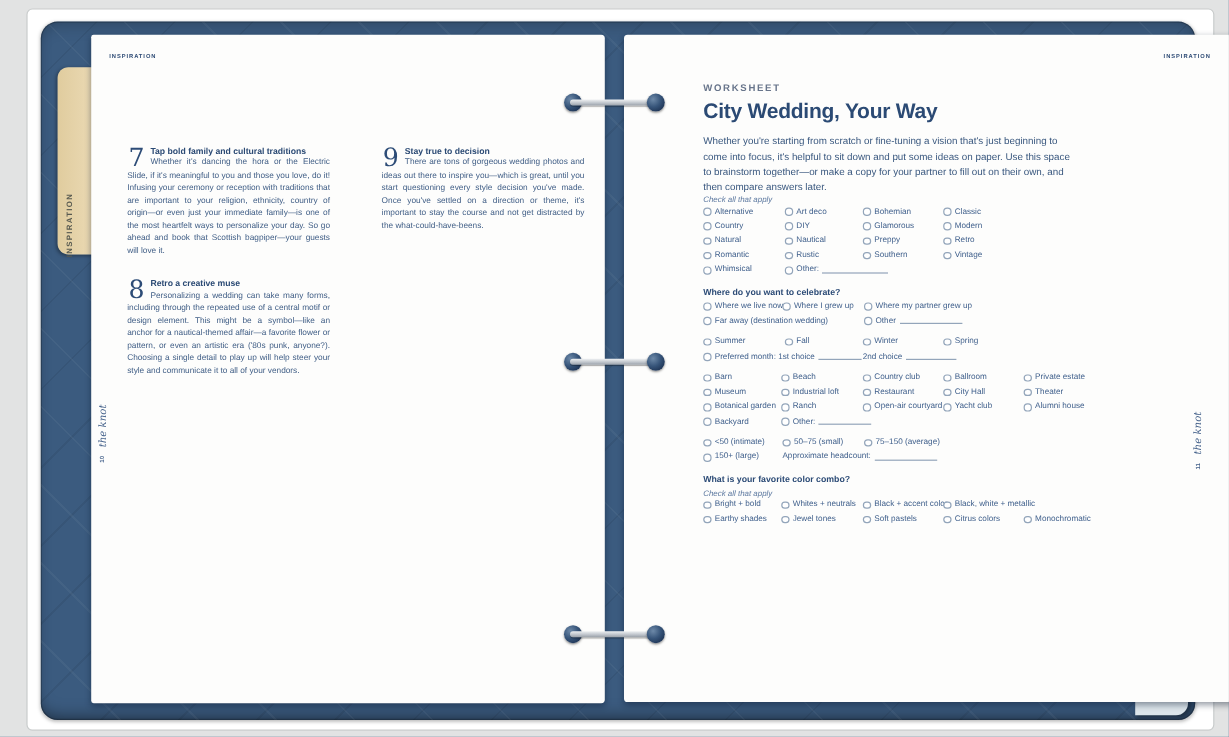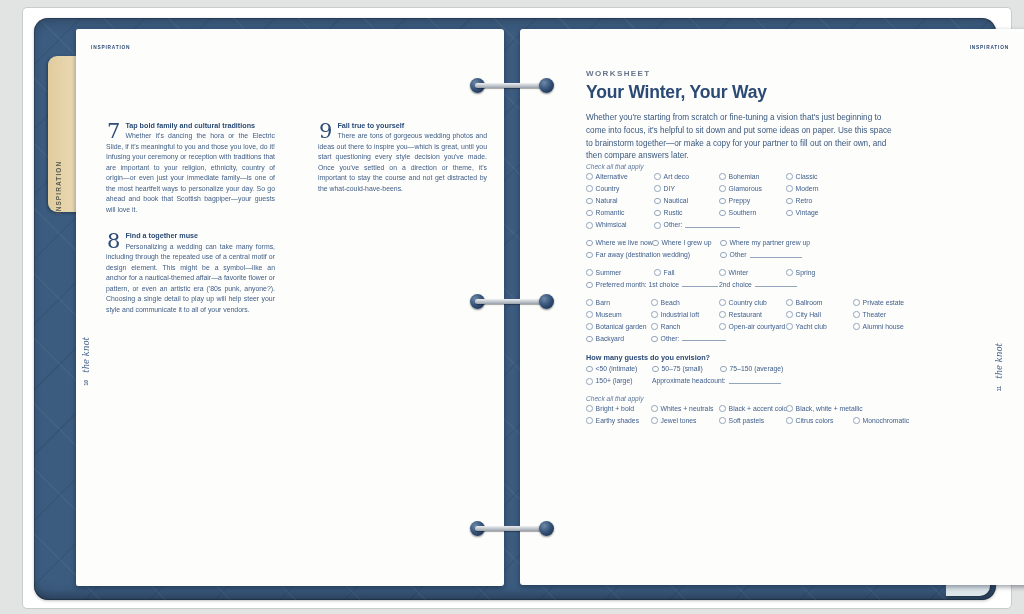--- a/index.html
+++ b/index.html
@@ -122,45 +122,45 @@
 
       <div class="tips">
         <div class="tip-col">
           <div class="tip">
             <span class="tip-num">7</span>
             <span class="tip-title">Tap bold family and cultural traditions</span>
             <span class="tip-body">Whether it's dancing the hora or the Electric Slide, if it's meaningful to you and those you love, do it! Infusing your ceremony or reception with traditions that are important to your religion, ethnicity, country of origin—or even just your immediate family—is one of the most heartfelt ways to personalize your day. So go ahead and book that Scottish bagpiper—your guests will love it.</span>
           </div>
           <div class="tip">
             <span class="tip-num">8</span>
-            <span class="tip-title">Find a together muse</span>
+            <span class="tip-title">Retro a creative muse</span>
             <span class="tip-body">Personalizing a wedding can take many forms, including through the repeated use of a central motif or design element. This might be a symbol—like an anchor for a nautical-themed affair—a favorite flower or pattern, or even an artistic era ('80s punk, anyone?). Choosing a single detail to play up will help steer your style and communicate it to all of your vendors.</span>
           </div>
         </div>
         <div class="tip-col">
           <div class="tip">
             <span class="tip-num">9</span>
-            <span class="tip-title">Fall true to yourself</span>
+            <span class="tip-title">Stay true to decision</span>
             <span class="tip-body">There are tons of gorgeous wedding photos and ideas out there to inspire you—which is great, until you start questioning every style decision you've made. Once you've settled on a direction or theme, it's important to stay the course and not get distracted by the what-could-have-beens.</span>
           </div>
         </div>
       </div>
 
       <div class="footer footer-left">
         <span class="brand">the knot</span>
         <span class="pagenum">10</span>
       </div>
     </div>
 
     <div class="page page-right">
       <div class="rp-header">INSPIRATION</div>
 
       <div class="rp-content">
         <div class="eyebrow">WORKSHEET</div>
-        <div class="ws-title">Your Winter, Your Way</div>
+        <div class="ws-title">City Wedding, Your Way</div>
         <div class="intro">Whether you're starting from scratch or fine-tuning a vision that's just beginning to come into focus, it's helpful to sit down and put some ideas on paper. Use this space to brainstorm together—or make a copy for your partner to fill out on their own, and then compare answers later.</div>
         <div id="questions">
             <div class="question">
               <div class="q-note">Check all that apply</div>
               <div class="opt-grid cols-4">
                 <div class="opt">
                   <span class="cb"></span>
                   <span>Alternative</span>
                 </div>
                 <div class="opt">
@@ -228,20 +228,21 @@
                   <span>Whimsical</span>
                 </div>
                 <div class="opt" style="grid-column: span 2;">
                   <span class="cb"></span>
                   <span>Other:</span>
                   <span class="w-line" style="width: 55px;"></span>
                 </div>
               </div>
             </div>
             <div class="question">
+              <div class="q-heading">Where do you want to celebrate?</div>
               <div class="opt-grid cols-3">
                 <div class="opt">
                   <span class="cb"></span>
                   <span>Where we live now</span>
                 </div>
                 <div class="opt">
                   <span class="cb"></span>
                   <span>Where I grew up</span>
                 </div>
                 <div class="opt">
@@ -355,21 +356,20 @@
                   <span>Backyard</span>
                 </div>
                 <div class="opt" style="grid-column: span 2;">
                   <span class="cb"></span>
                   <span>Other:</span>
                   <span class="w-line" style="width: 44px;"></span>
                 </div>
               </div>
             </div>
             <div class="question">
-              <div class="q-heading">How many guests do you envision?</div>
               <div class="opt-grid cols-3">
                 <div class="opt">
                   <span class="cb"></span>
                   <span>&lt;50 (intimate)</span>
                 </div>
                 <div class="opt">
                   <span class="cb"></span>
                   <span>50–75 (small)</span>
                 </div>
                 <div class="opt">
@@ -380,20 +380,21 @@
                   <span class="cb"></span>
                   <span>150+ (large)</span>
                 </div>
                 <div class="opt" style="grid-column: span 2;">
                   <span>Approximate headcount:</span>
                   <span class="w-line" style="width: 52px;"></span>
                 </div>
               </div>
             </div>
             <div class="question">
+              <div class="q-heading">What is your favorite color combo?</div>
               <div class="q-note">Check all that apply</div>
               <div class="opt-grid cols-5">
                 <div class="opt">
                   <span class="cb"></span>
                   <span>Bright + bold</span>
                 </div>
                 <div class="opt">
                   <span class="cb"></span>
                   <span>Whites + neutrals</span>
                 </div>

